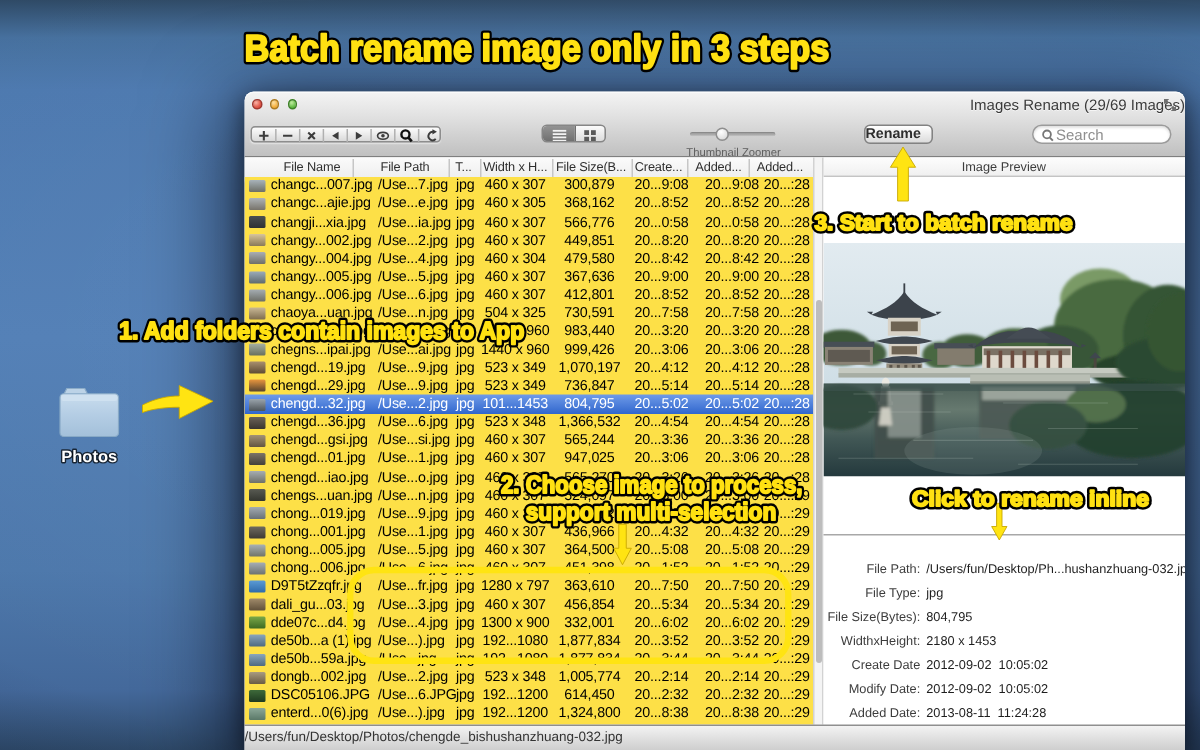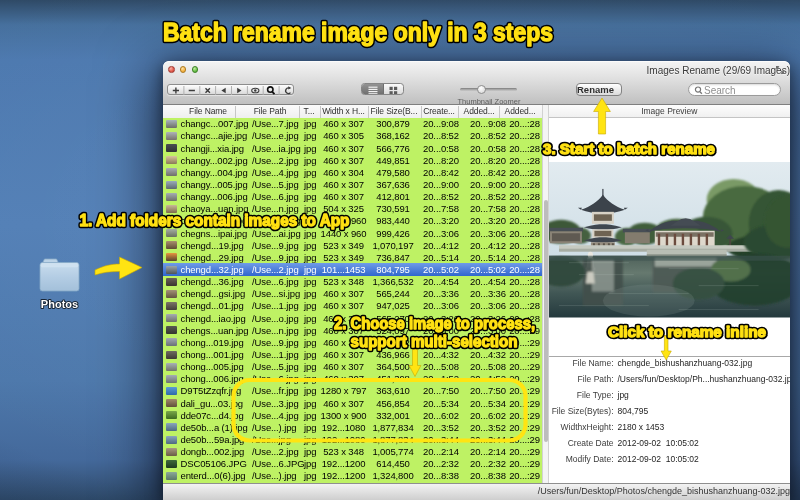--- a/index.html
+++ b/index.html
@@ -27,29 +27,29 @@
 .ren{position:absolute;left:413px;top:22px;width:46px;height:12.5px;border:1px solid #828282;border-radius:4px;
 background:linear-gradient(180deg,#ffffff,#dbdbdb);font-size:9.5px;font-weight:700;color:#2e2e2e;text-align:left;line-height:11px}
 .srch{position:absolute;left:525px;top:22px;width:93px;height:13px;border:1px solid #9b9b9b;border-radius:7px;background:#fff;box-shadow:inset 0 1px 2px rgba(0,0,0,.15)}
 .srch span{position:absolute;left:15px;top:1px;font-size:10px;color:#8f8f8f}
 .thead{position:absolute;left:0;top:43.5px;width:378.5px;height:17px;background:linear-gradient(180deg,#fbfbfb,#ececec);border-bottom:1px solid #b7b7b7;font-size:8.5px;color:#2e2e2e}
 .thead span{position:absolute;top:1.5px;transform:translateX(-50%);white-space:nowrap;letter-spacing:-.1px}
 .thead i{position:absolute;top:1px;bottom:1px;width:1px;background:#c6c6c6}
 .phead{position:absolute;left:385.5px;top:43.5px;width:241.5px;height:13.5px;background:linear-gradient(180deg,#fdfdfd,#f0f0f0);border-bottom:1px solid #c4c4c4;font-size:8.5px;color:#3c3c3c;text-align:center;line-height:13px}
 .sbar{position:absolute;left:378.5px;top:43.5px;width:7px;height:378.5px;background:#f4f4f4;border-left:1px solid #d2d2d2;border-right:1px solid #d2d2d2}
 .sbthumb{position:absolute;left:1px;top:95.5px;width:4px;height:242px;border-radius:2.5px;background:#bdbdbd}
-.rows{position:absolute;left:0;top:56.7px;width:378.5px;height:365.3px;background:#bef264;overflow:hidden}
+.rows{position:absolute;left:0;top:56.7px;width:378.5px;height:365.3px;background:#fde047;overflow:hidden}
 .row{position:relative;height:12.15px;font-size:9.5px;color:#000;letter-spacing:-.12px;white-space:nowrap}
 .row span{position:absolute;top:0.6px;line-height:11px}
 .row .th{position:absolute;left:3px;top:2.2px;width:11px;height:8px;border-radius:1px}
 .cn{left:17.5px}.cp{left:89px}.ct{left:141px}
 .cd{left:180.5px;transform:translateX(-50%)}.cs{left:230px;transform:translateX(-50%)}
 .cc{left:278px;transform:translateX(-50%)}.cm{left:325px;transform:translateX(-50%)}.ca{left:361.5px;transform:translateX(-50%)}
 .row.sel{background:linear-gradient(180deg,#6f9be8,#3066cd);color:#fff}
-.status{position:absolute;left:0;top:422px;width:627px;height:17px;background:linear-gradient(180deg,#f3f3f3,#cecece);border-top:1px solid #8f8f8f;text-align:right;font-size:9px;color:#333;line-height:15px}
+.status{position:absolute;left:0;top:422px;width:627px;height:17px;background:linear-gradient(180deg,#f3f3f3,#cecece);border-top:1px solid #8f8f8f;text-align:left;font-size:9px;color:#333;line-height:15px}
 .pane{position:absolute;left:385.5px;top:57px;width:241.5px;height:365px;background:#fff}
 .photo{position:absolute;left:0.5px;top:44px;width:241.5px;height:155.5px}
 .mline{position:absolute;left:0;top:237.5px;width:241.5px;height:1px;background:#a8a8a8}
 .mrow{position:absolute;left:0;width:241.5px;height:12px;font-size:8.5px;white-space:nowrap}
 .mlab{position:absolute;right:176.5px;color:#3c3c3c}
 .mval{position:absolute;left:69px;color:#1e1e1e}
 .anno{position:absolute;left:0;top:0;width:800px;height:500px;z-index:50;pointer-events:none}
 </style></head>
 <body>
 <div class="win">
@@ -573,24 +573,20 @@
 <ellipse cx="12" cy="110" rx="24" ry="15" fill="#2e463a"></ellipse>
 <path d="M38.5 110 h6 l1.4 12 h-9 z" fill="#d5d3c8"></path>
 </g>
 <rect x="0" y="94" width="242" height="5" fill="#3d5450" opacity=".6"></rect>
 <ellipse cx="100" cy="139" rx="46" ry="16" fill="#93a79e" opacity=".18"></ellipse>
 <g stroke="#c3d2c9" stroke-width=".7" opacity=".22">
           <path d="M20 101 h60M120 107 h70M30 113 h55M150 124 h60M60 132 h80M10 144 h90M130 148 h80"></path>
         </g>
 </svg>
     <div class="mline"></div>
-<div class="mrow" style="top:240px">
-        <span class="mlab">File Name:</span>
-        <span class="mval">chengde_bishushanzhuang-032.jpg</span>
-      </div>
 <div class="mrow" style="top:256px">
         <span class="mlab">File Path:</span>
         <span class="mval">/Users/fun/Desktop/Ph...hushanzhuang-032.jpg</span>
       </div>
 <div class="mrow" style="top:272px">
         <span class="mlab">File Type:</span>
         <span class="mval">jpg</span>
       </div>
 <div class="mrow" style="top:288px">
         <span class="mlab">File Size(Bytes):</span>
@@ -600,20 +596,24 @@
         <span class="mlab">WidthxHeight:</span>
         <span class="mval">2180 x 1453</span>
       </div>
 <div class="mrow" style="top:320px">
         <span class="mlab">Create Date</span>
         <span class="mval">2012-09-02&nbsp;&nbsp;10:05:02</span>
       </div>
 <div class="mrow" style="top:336px">
         <span class="mlab">Modify Date:</span>
         <span class="mval">2012-09-02&nbsp;&nbsp;10:05:02</span>
+      </div>
+<div class="mrow" style="top:352px">
+        <span class="mlab">Added Date:</span>
+        <span class="mval">2013-08-11&nbsp;&nbsp;11:24:28</span>
       </div>
   </div>
   <div class="status">/Users/fun/Desktop/Photos/chengde_bishushanzhuang-032.jpg</div>
 </div>
 <svg class="anno" viewBox="0 0 800 500">
 <defs>
       <linearGradient id="fold" x1="0" y1="0" x2="0" y2="1">
         <stop offset="0" stop-color="#c9ddee"></stop>
         <stop offset=".5" stop-color="#b4cde4"></stop>
         <stop offset="1" stop-color="#a3c0da"></stop>

